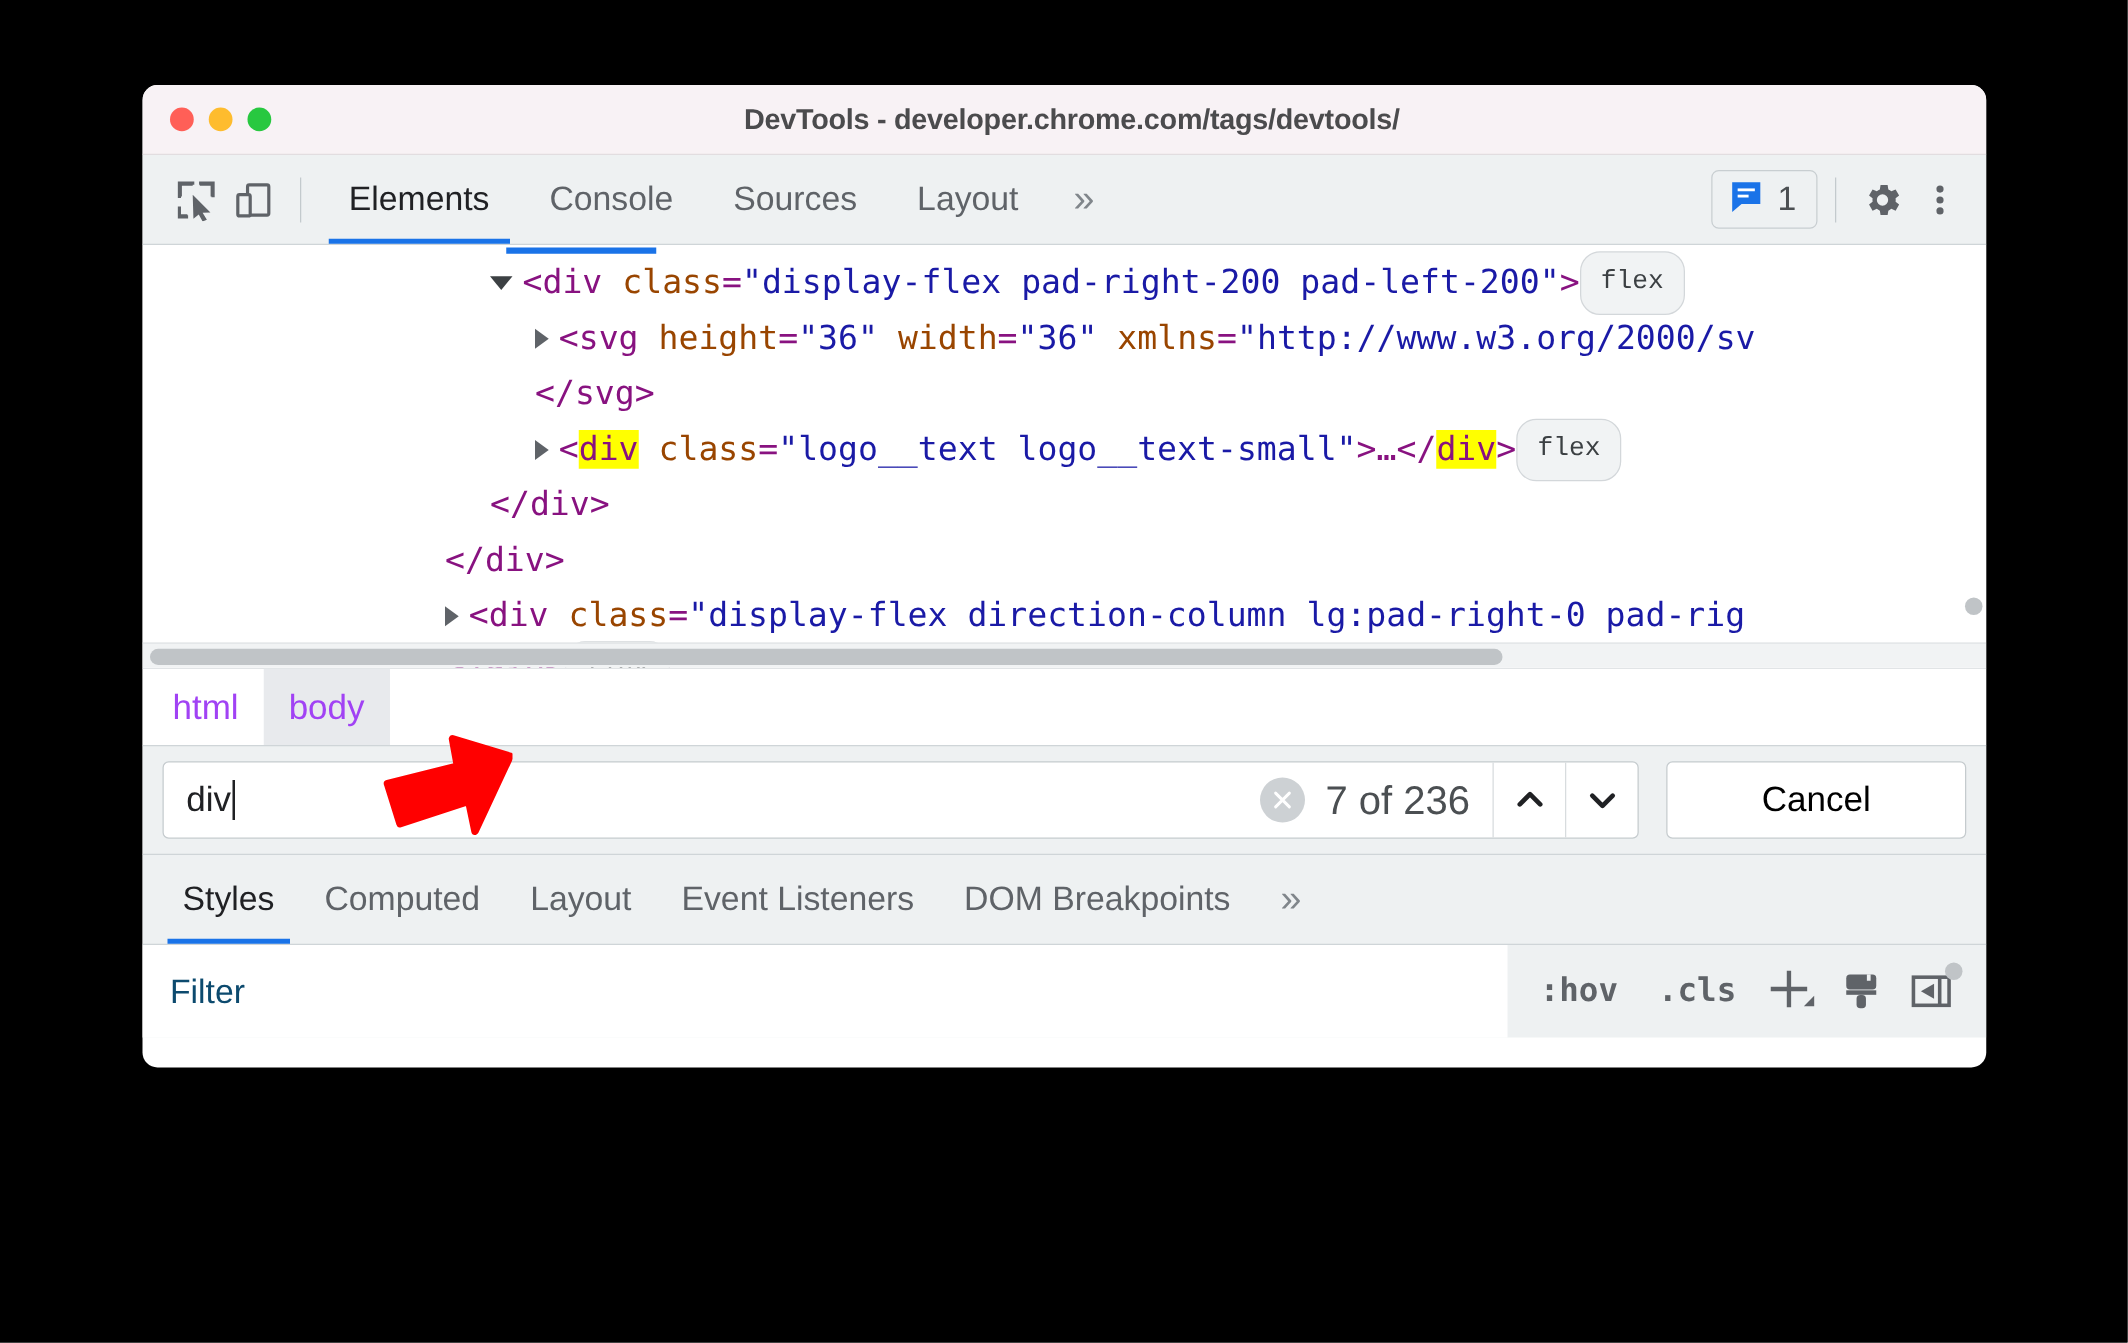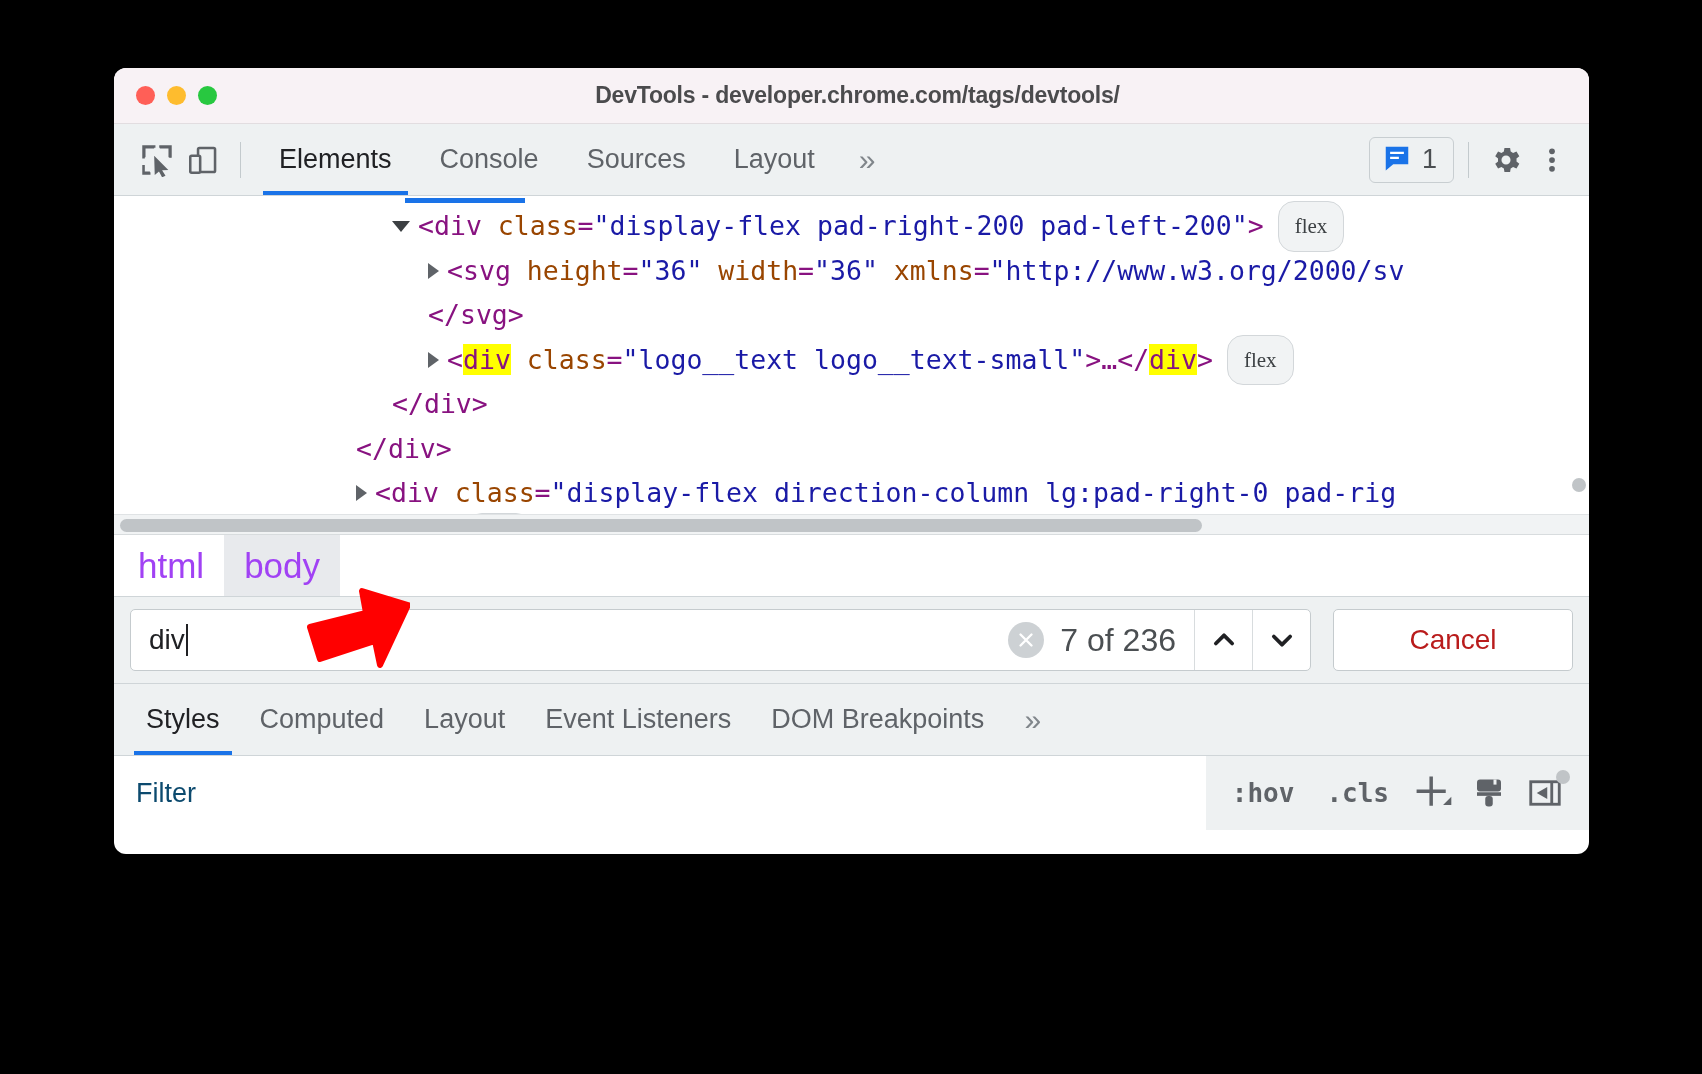--- a/index.html
+++ b/index.html
@@ -136,28 +136,27 @@
     border-right: 9px solid transparent;
   }
   .tag  { color: #881280; }
   .attr { color: #994500; }
   .val  { color: #1a1aa6; }
   .punct{ color: #881280; }
   .hl   { background: #ffff00; color: #881280; }
   .ellipsis { color: #881280; }
   .badge-flex {
     display: inline-flex; align-items: center; justify-content: center;
-    font-family: Liberation Serif, serif;
+    font-family: Liberation Mono, monospace;
     font-size: 21px;
     color: #3c4043;
     background: #f1f3f4;
     border: 1px solid #d3d7da;
     border-radius: 16px;
     padding: 2px 16px;
-    margin-left: 14px;
     vertical-align: middle;
     cursor: pointer;
   }
   .sel-bar {
     position: absolute;
     left: 291px; top: 2px;
     width: 120px; height: 5px;
     background: #1a73e8;
   }
   .dom-vscroll {
@@ -188,21 +187,21 @@
     background: #ffffff;
     border-top: 1px solid #d8dcde;
     display: flex;
     align-items: center;
     font-family: "Liberation Sans", sans-serif;
   }
   .crumb {
     height: 100%;
     display: flex; align-items: center;
     padding: 0 20px;
-    font-size: 35px;
+    font-size: 28px;
     color: #a142f4;
     cursor: pointer;
     white-space: nowrap;
   }
   .crumb:first-child { padding-left: 24px; }
   .crumb.selected { background: #e8eaed; }
 
   
   .searchbar {
     height: 88px;
@@ -260,21 +259,21 @@
     flex: none;
   }
   .cancel-btn {
     width: 240px; height: 62px;
     margin-left: 22px;
     background: #ffffff;
     border: 1px solid #c5cbce;
     border-radius: 5px;
     display: flex; align-items: center; justify-content: center;
     font-size: 28px;
-    color: #b91c1c;
+    color: #000000;
     cursor: pointer;
     flex: none;
   }
 
   
   .sidetabs {
     height: 72px;
     background: #eef1f2;
     border-bottom: 1px solid #cfd5d8;
     display: flex;

